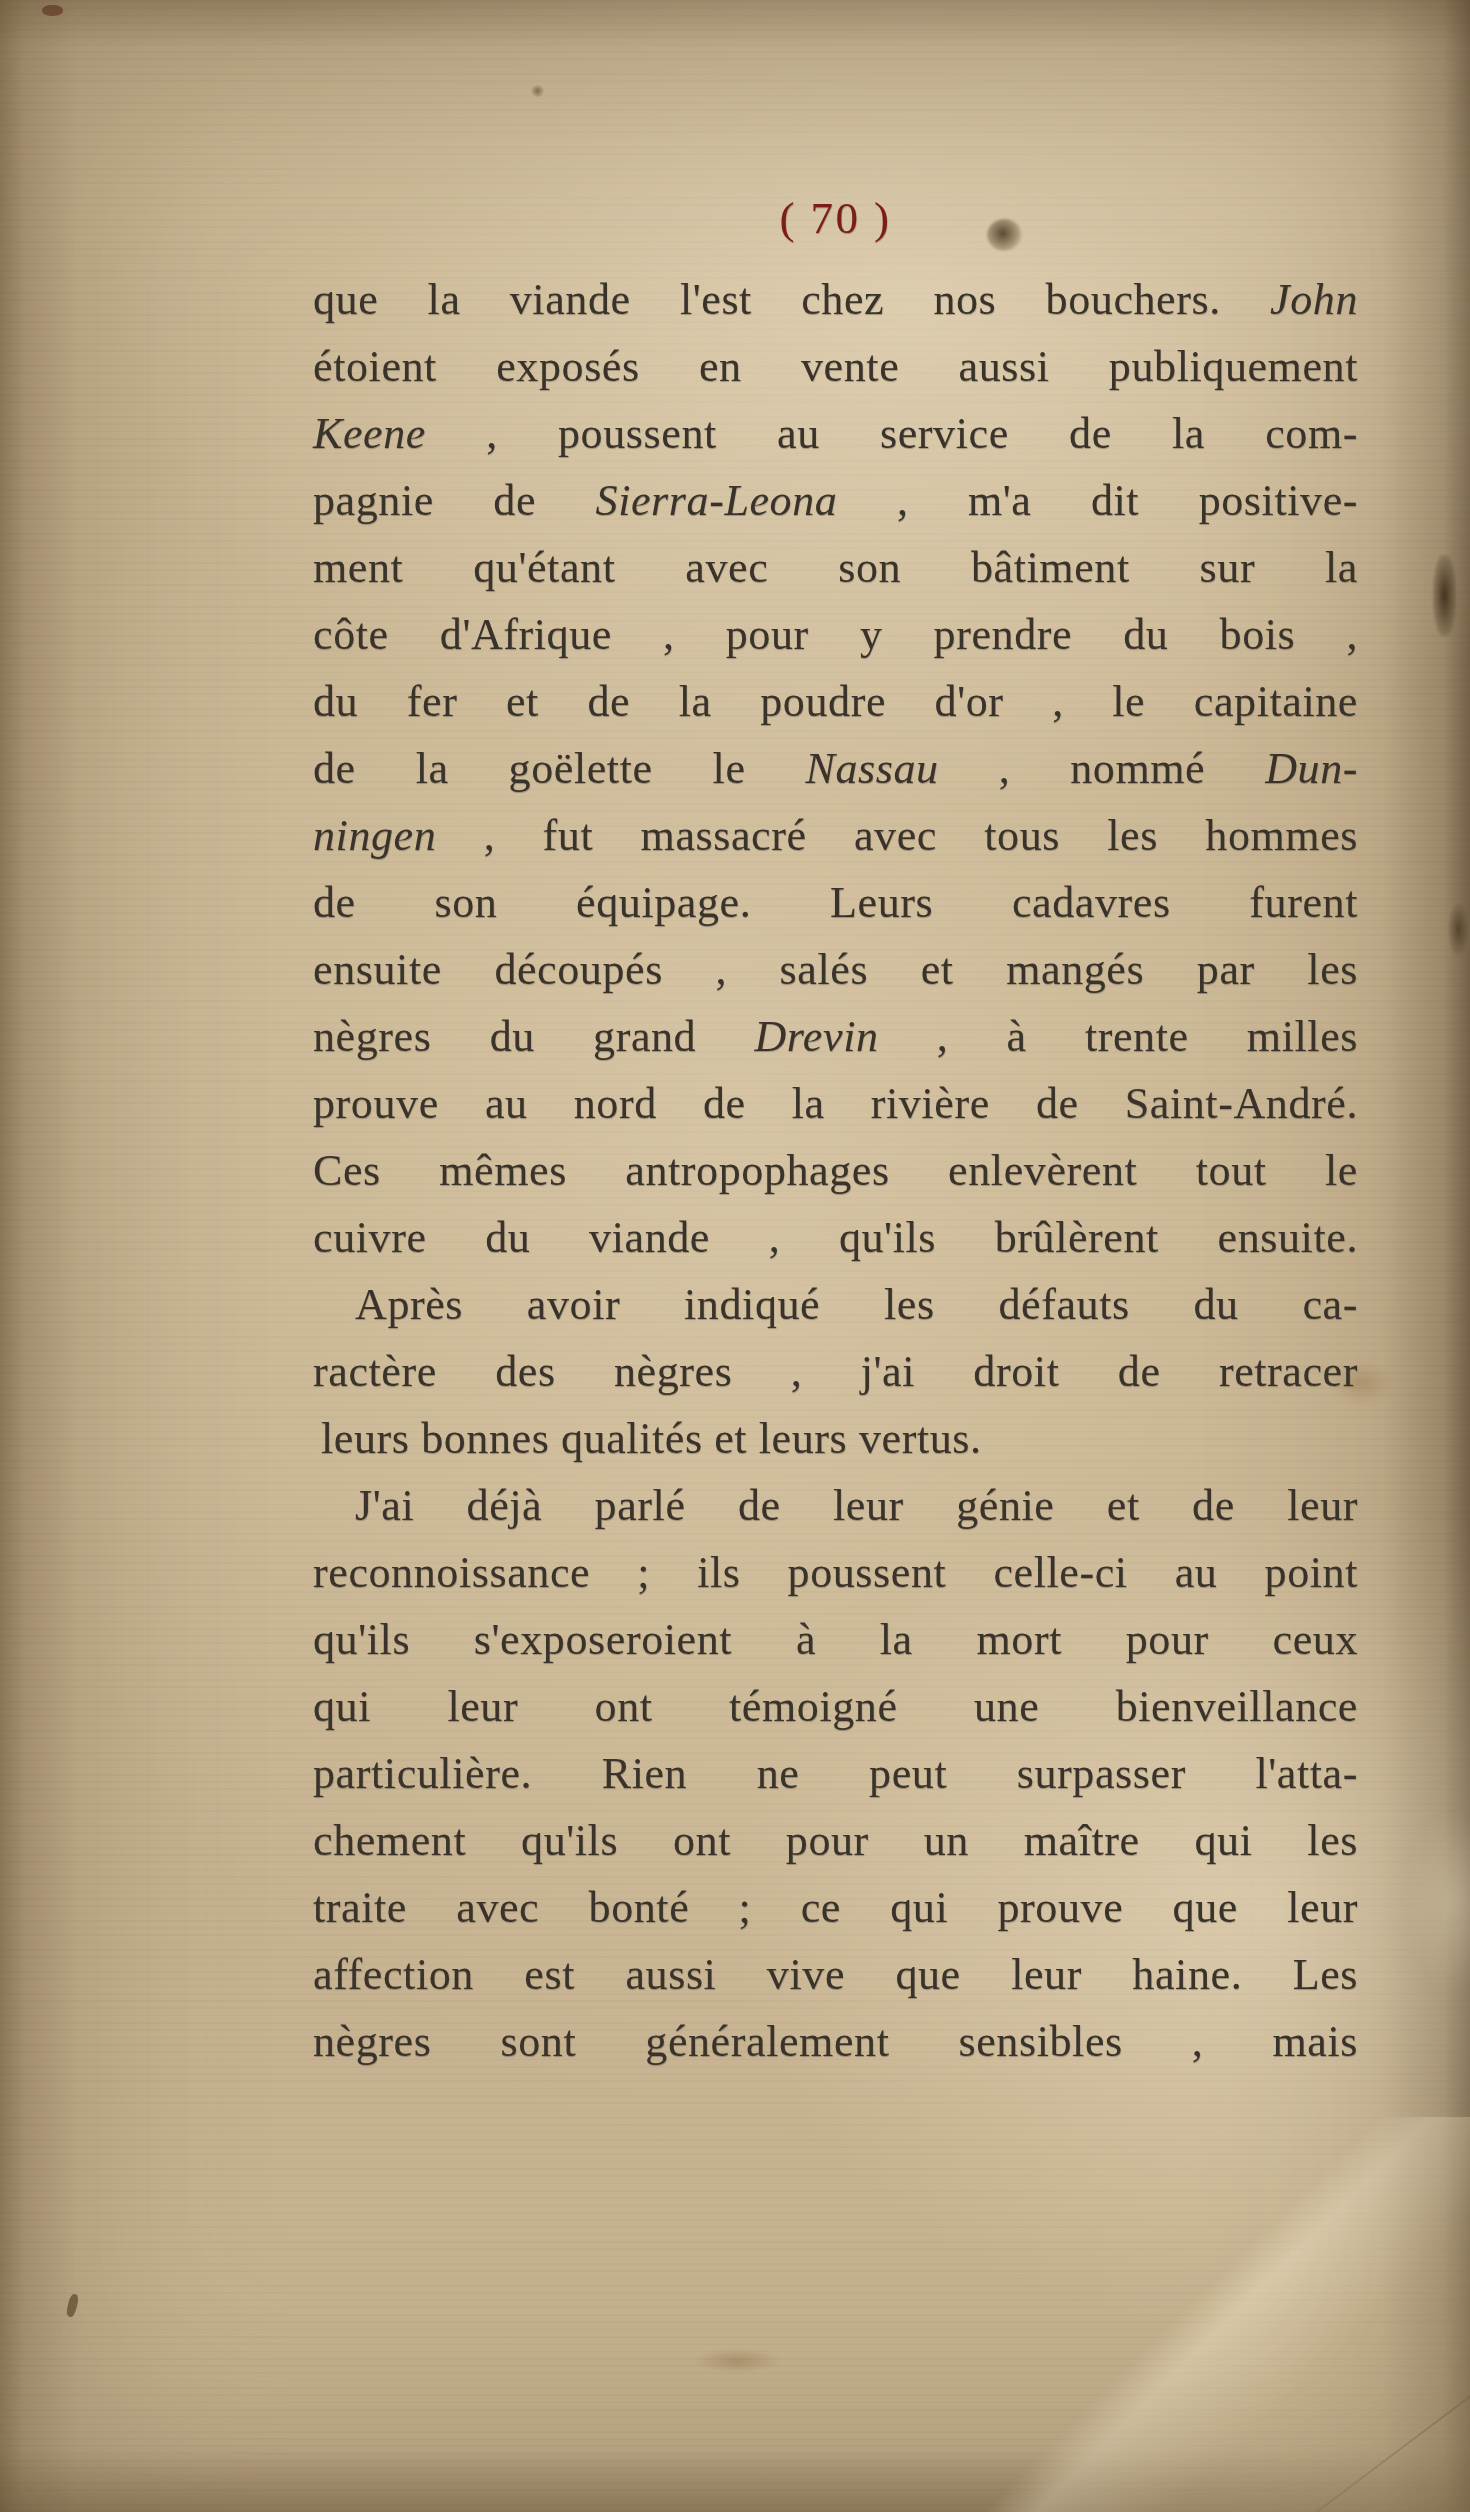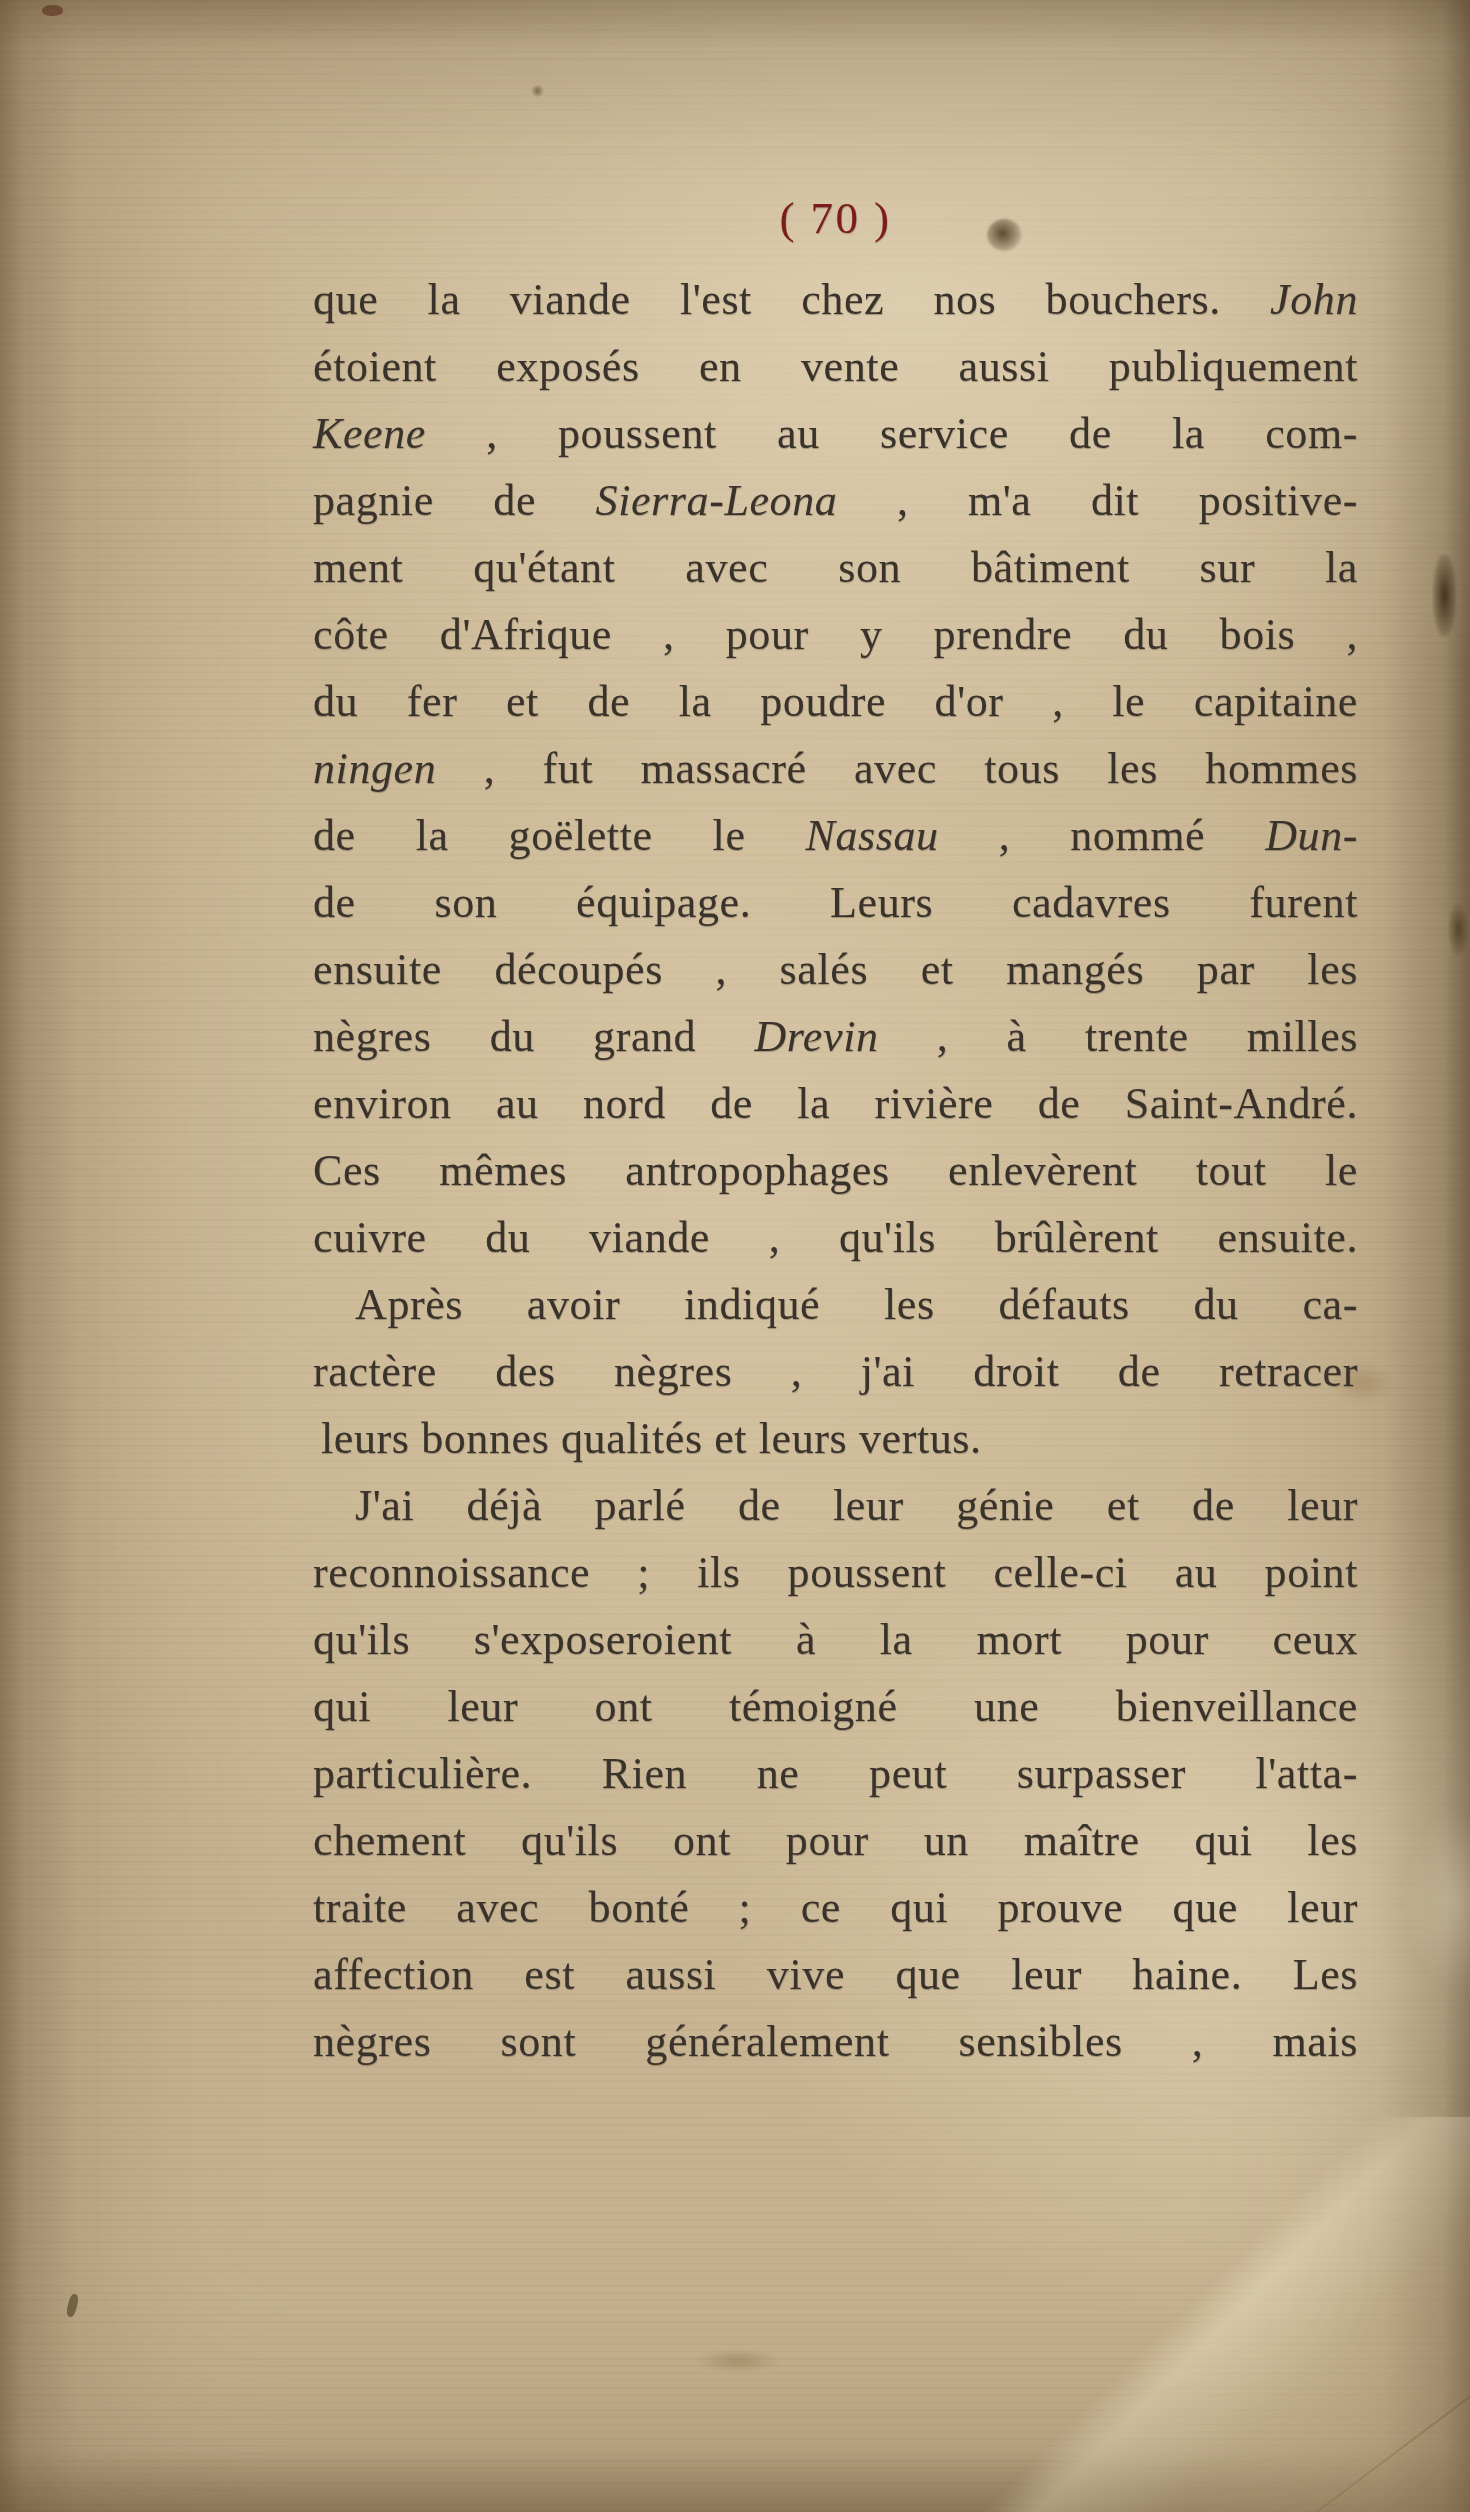--- a/index.html
+++ b/index.html
@@ -118,26 +118,26 @@
 <div class="page-number">( 70 )</div>
 
 <div class="text-block">
     <div class="line"><span>que la viande l'est chez nos bouchers. </span><span class="it">John</span></div>
     <div class="line"><span>étoient exposés en vente aussi publiquement</span></div>
     <div class="line"><span class="it">Keene</span><span> , poussent au service de la com-</span></div>
     <div class="line"><span>pagnie de </span><span class="it">Sierra-Leona</span><span> , m'a dit positive-</span></div>
     <div class="line"><span>ment qu'étant avec son bâtiment sur la</span></div>
     <div class="line"><span>côte d'Afrique , pour y prendre du bois ,</span></div>
     <div class="line"><span>du fer et de la poudre d'or , le capitaine</span></div>
+    <div class="line"><span>de la goëlette le </span><span class="it">Nassau</span><span> , nommé </span><span class="it">Dun-</span></div>
     <div class="line"><span class="it">ningen</span><span> , fut massacré avec tous les hommes</span></div>
-    <div class="line"><span>de la goëlette le </span><span class="it">Nassau</span><span> , nommé </span><span class="it">Dun-</span></div>
     <div class="line"><span>de son équipage. Leurs cadavres furent</span></div>
     <div class="line"><span>ensuite découpés , salés et mangés par les</span></div>
     <div class="line"><span>nègres du grand </span><span class="it">Drevin</span><span> , à trente milles</span></div>
-    <div class="line"><span>environ au nord de la rivière de Saint-André.</span></div>
+    <div class="line"><span>prouve au nord de la rivière de Saint-André.</span></div>
     <div class="line"><span>Ces mêmes antropophages enlevèrent tout le</span></div>
     <div class="line"><span>cuivre du viande , qu'ils brûlèrent ensuite.</span></div>
     <div class="line indent"><span>Après avoir indiqué les défauts du ca-</span></div>
     <div class="line"><span>ractère des nègres , j'ai droit de retracer</span></div>
     <div class="line no-just"><span>leurs bonnes qualités et leurs vertus.</span></div>
     <div class="line indent"><span>J'ai déjà parlé de leur génie et de leur</span></div>
     <div class="line"><span>reconnoissance ; ils poussent celle-ci au point</span></div>
     <div class="line"><span>qu'ils s'exposeroient à la mort pour ceux</span></div>
     <div class="line"><span>qui leur ont témoigné une bienveillance</span></div>
     <div class="line"><span>particulière. Rien ne peut surpasser l'atta-</span></div>

